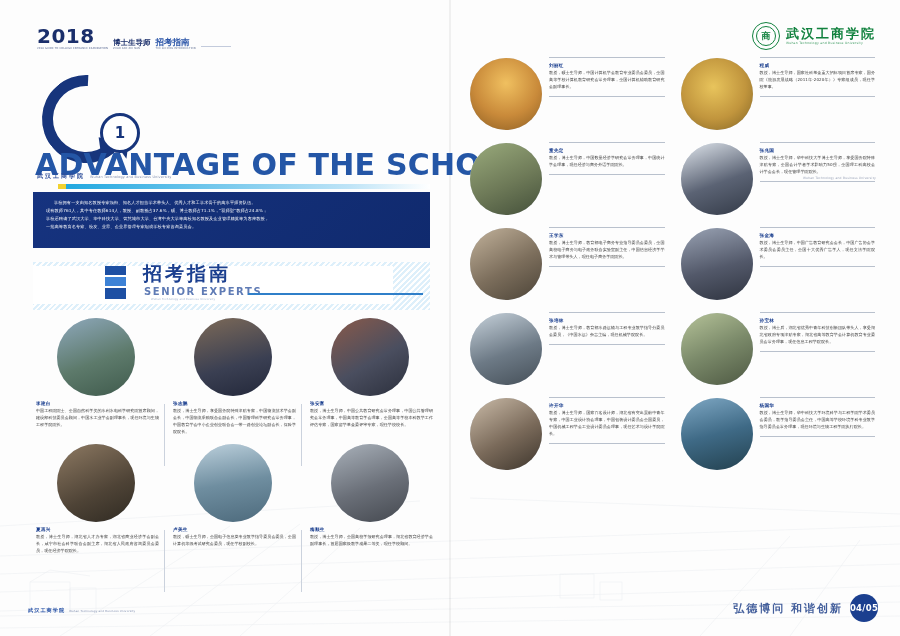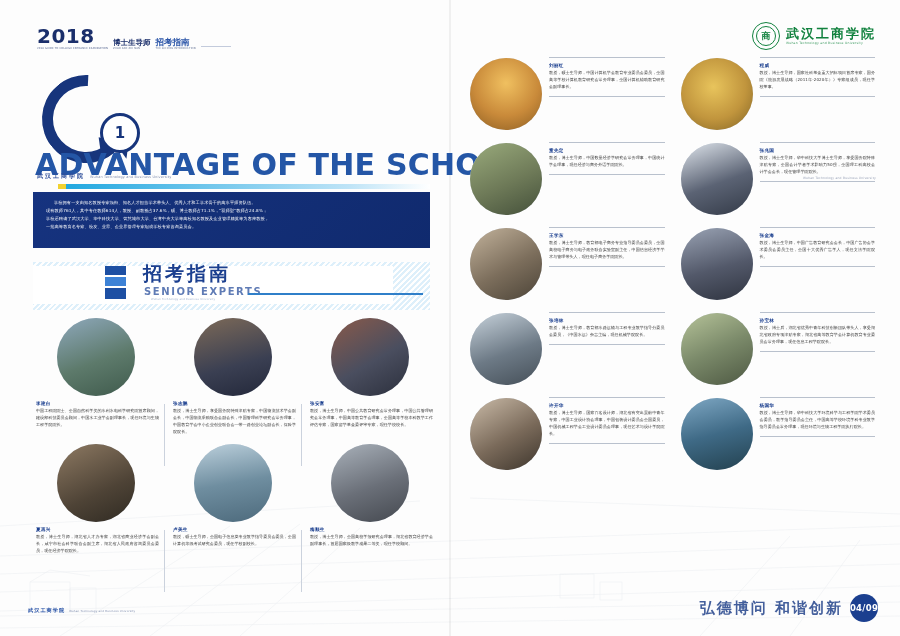--- a/index.html
+++ b/index.html
@@ -202,21 +202,21 @@
   
   .ph{position:absolute;inset:0;}
 
   
   .foot-left{position:absolute;left:28px;bottom:22px;display:flex;align-items:baseline;gap:4px;}
   .foot-left .fc{font-size:5.2px;font-weight:bold;color:#2b55a8;letter-spacing:1px;}
   .foot-left .fe{font-size:2.7px;color:#7f8dae;letter-spacing:.2px;}
 
   .foot-right{position:absolute;right:22px;bottom:14px;display:flex;align-items:center;gap:7px;}
   .foot-right .slogan{
-    font-size:15px;color:#2b4a8f;letter-spacing:2px;font-weight:bold;white-space:nowrap;
+    font-size:11px;color:#2b4a8f;letter-spacing:2px;font-weight:bold;white-space:nowrap;
     opacity:.88;
   }
   .foot-right .pageno{
     width:28px;height:28px;border-radius:50%;background:#1b3f8f;color:#fff;
     display:flex;align-items:center;justify-content:center;
     font-size:8.5px;font-weight:bold;letter-spacing:.3px;
   }
 </style>
 </head>
 <body>
@@ -483,16 +483,16 @@
 
   </div>
 
   <div class="foot-left">
     <span class="fc">武汉工商学院</span>
     <span class="fe">Wuhan Technology and Business University</span>
   </div>
 
   <div class="foot-right">
     <span class="slogan">弘德博问 和谐创新</span>
-    <span class="pageno">04/09</span>
+    <span class="pageno">04/05</span>
   </div>
 
 </div>
 
 </body></html>

